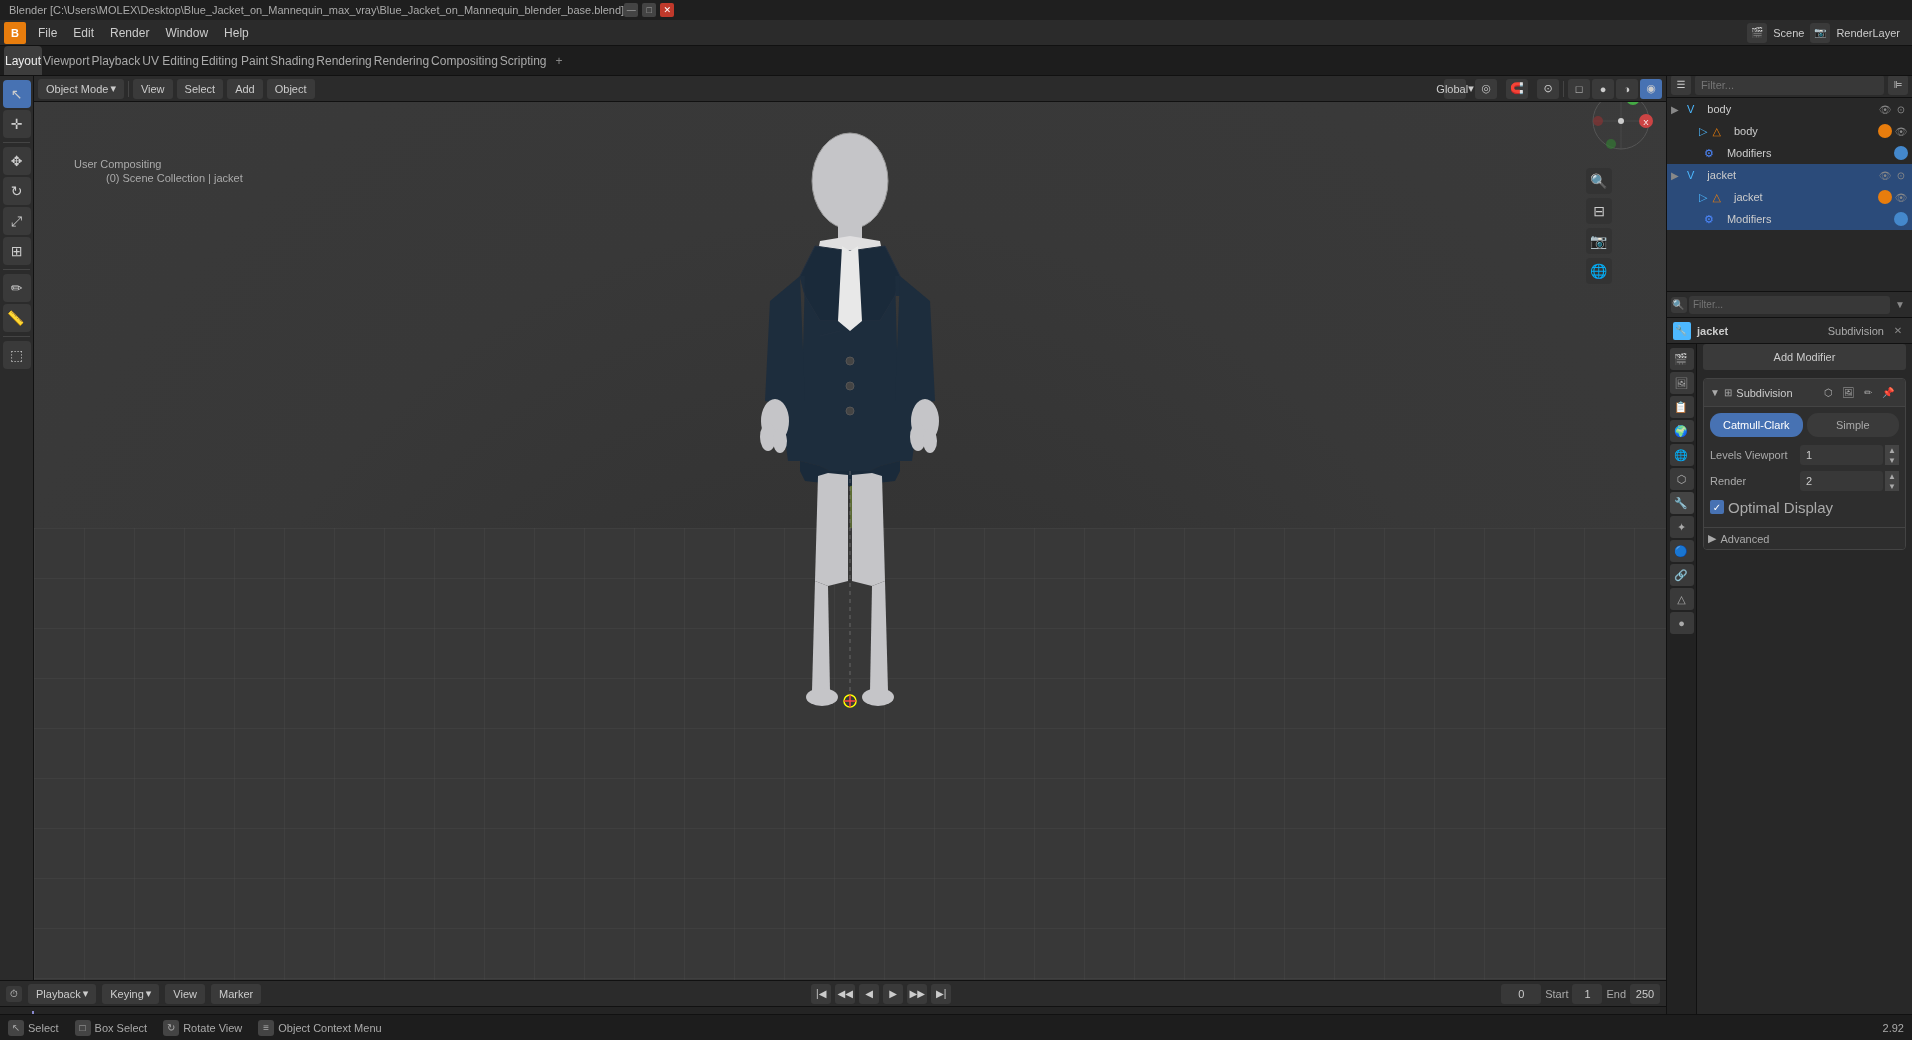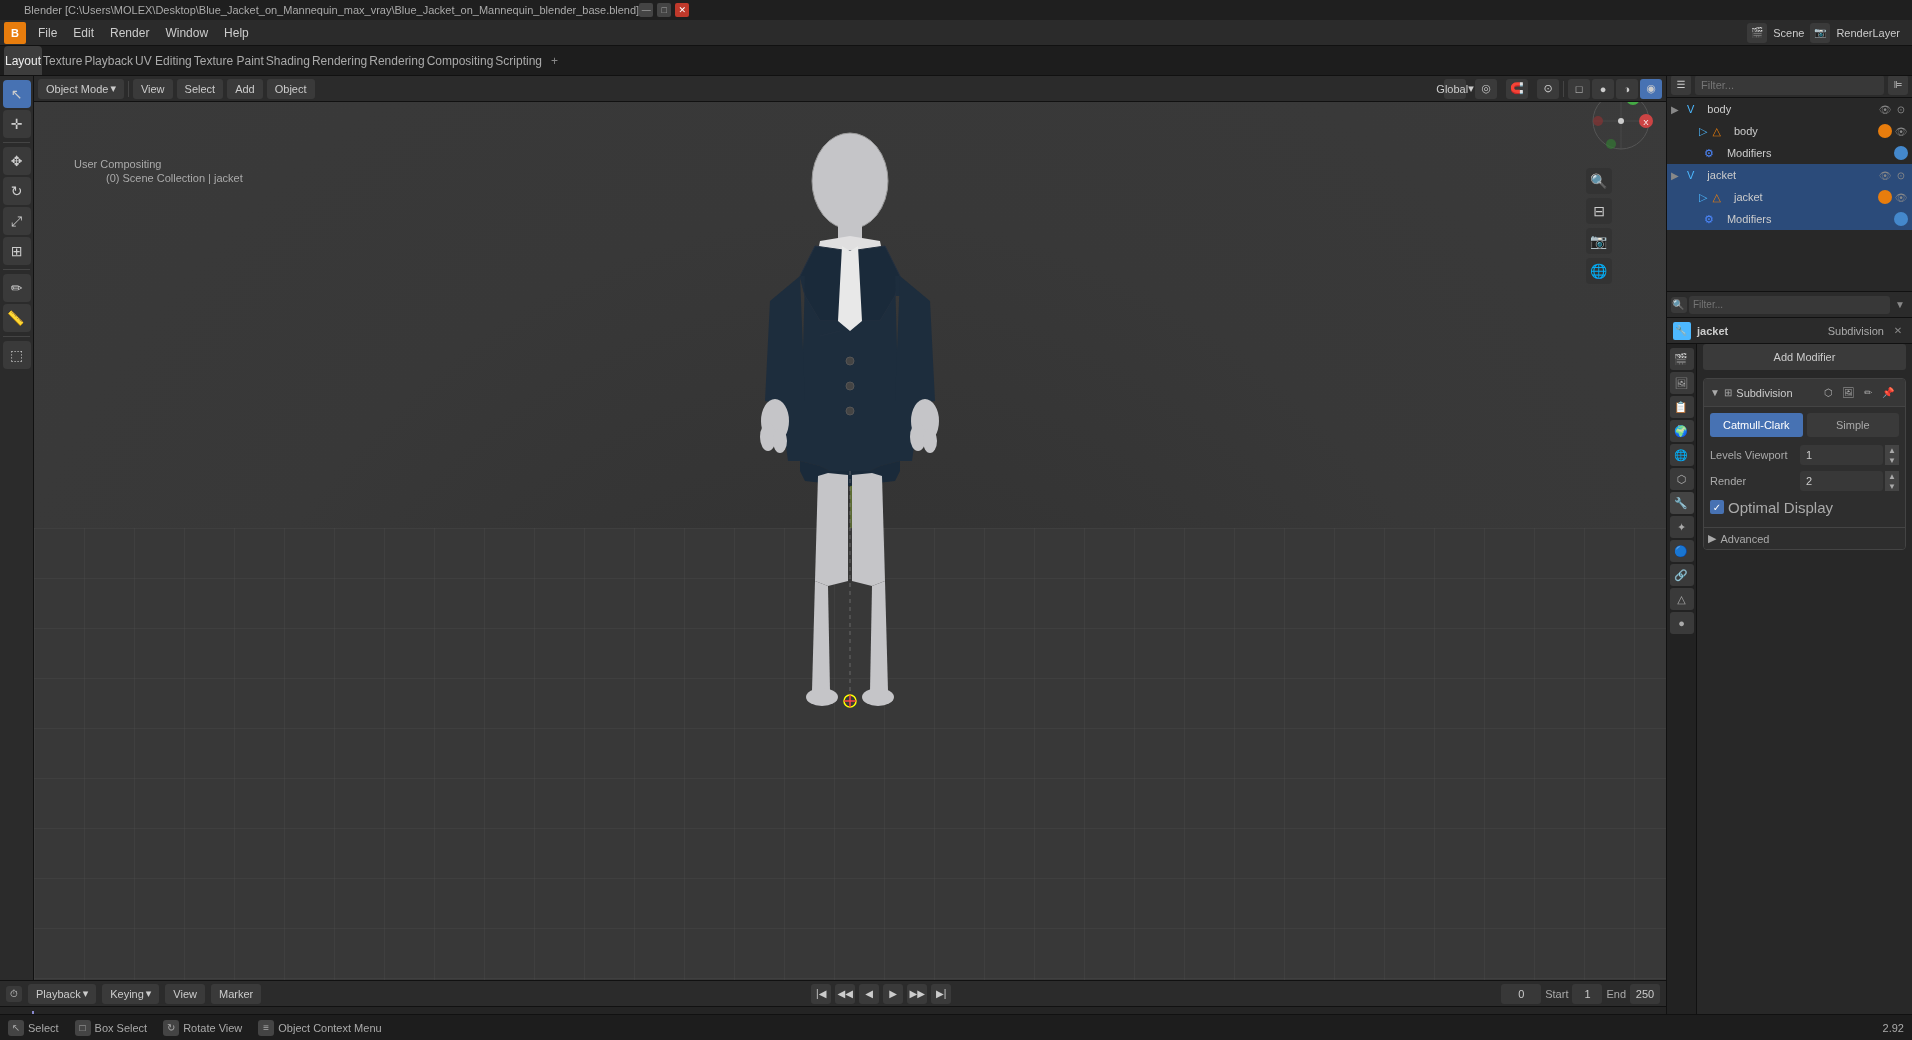--- a/index.html
+++ b/index.html
@@ -15,21 +15,21 @@
     }
 
     
     #titlebar {
       position: absolute;
       top: 0; left: 0; right: 0;
       height: 20px;
       background: #1f1f1f;
       display: flex;
       align-items: center;
-      padding: 0 24px;
+      padding: 0 9px;
       color: #aaa;
       font-size: 11px;
       z-index: 100;
     }
     #titlebar .win-controls { display: flex; gap: 4px; }
     #titlebar .win-btn {
       width: 14px; height: 14px;
       border-radius: 2px;
       background: #444;
       display: flex; align-items: center; justify-content: center;
@@ -285,21 +285,21 @@
     .algorithm-row {
       display: flex;
       gap: 4px;
       margin-bottom: 6px;
     }
     .algo-btn {
       flex: 1;
       height: 24px;
       background: #4772b3;
       border: none;
-      border-radius: 3px;
+      border-radius: 11px;
       color: white;
       font-size: 11px;
       cursor: pointer;
       display: flex; align-items: center; justify-content: center;
     }
     .algo-btn.inactive {
       background: #3a3a3a;
       color: #aaa;
     }
 
@@ -524,24 +524,24 @@
   <div style="display:flex;align-items:center;gap:6px;margin-right:8px">
     <div style="width:20px;height:20px;background:#3a3a3a;border-radius:3px;display:flex;align-items:center;justify-content:center;font-size:10px;cursor:pointer">🎬</div>
     <span style="font-size:11px;color:#ccc">Scene</span>
     <div style="width:20px;height:20px;background:#3a3a3a;border-radius:3px;display:flex;align-items:center;justify-content:center;font-size:10px;cursor:pointer">📷</div>
     <span style="font-size:11px;color:#ccc">RenderLayer</span>
   </div>
 </div>
 
 <div id="workspace-tabs">
   <div class="ws-tab active">Layout</div>
-  <div class="ws-tab">Texture</div>
+  <div class="ws-tab">Viewport</div>
   <div class="ws-tab">Playback</div>
   <div class="ws-tab">UV Editing</div>
-  <div class="ws-tab">Texture Paint</div>
+  <div class="ws-tab">Editing Paint</div>
   <div class="ws-tab">Shading</div>
   <div class="ws-tab">Rendering</div>
   <div class="ws-tab">Rendering</div>
   <div class="ws-tab">Compositing</div>
   <div class="ws-tab">Scripting</div>
   <div class="ws-tab-plus">+</div>
 </div>
 
 <div id="viewport-header">
   <div class="hdr-btn">

